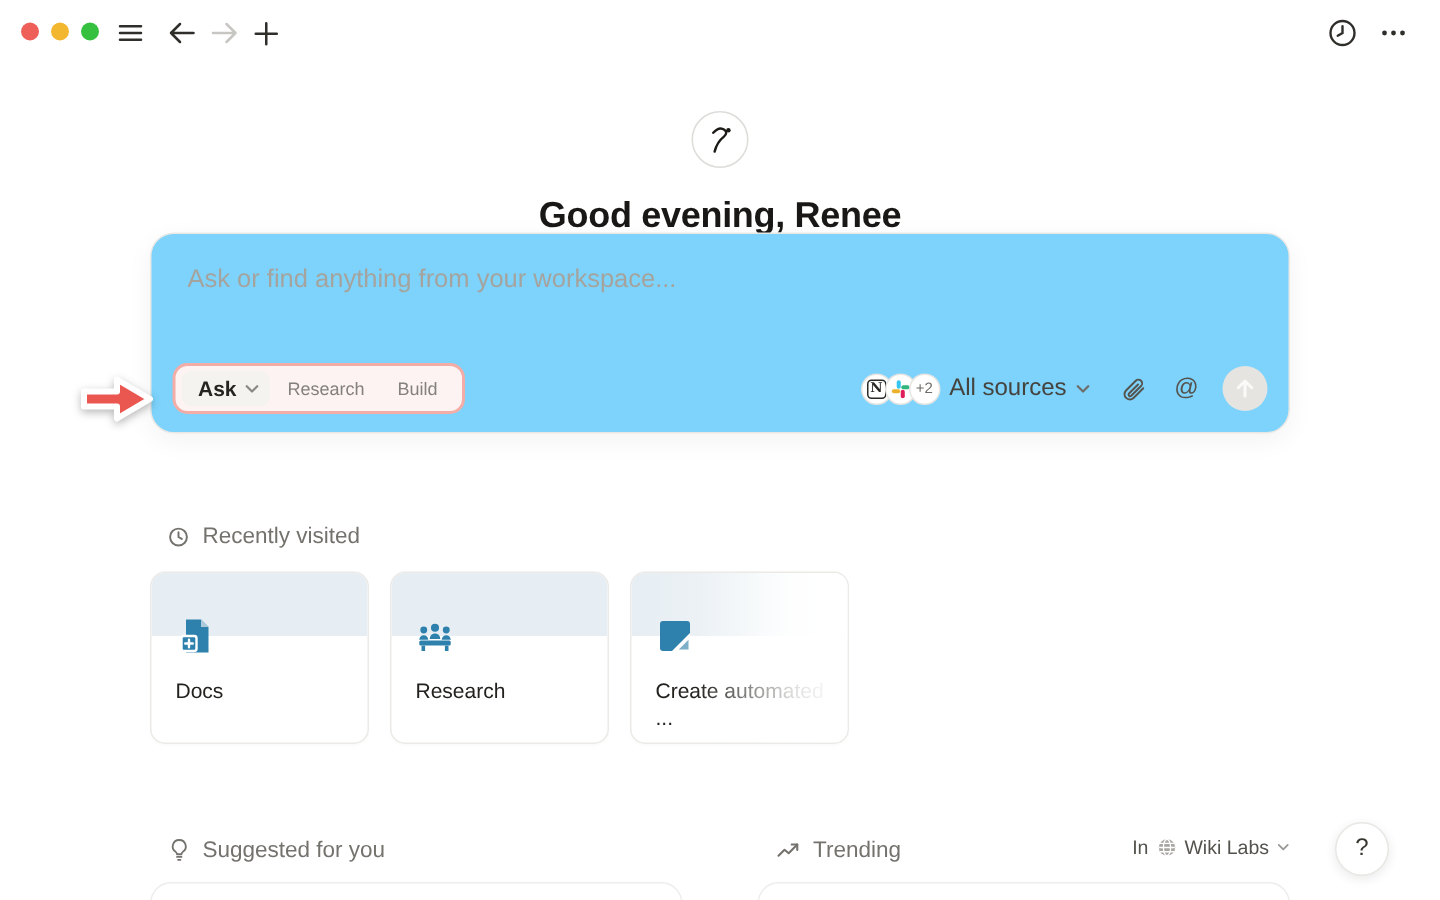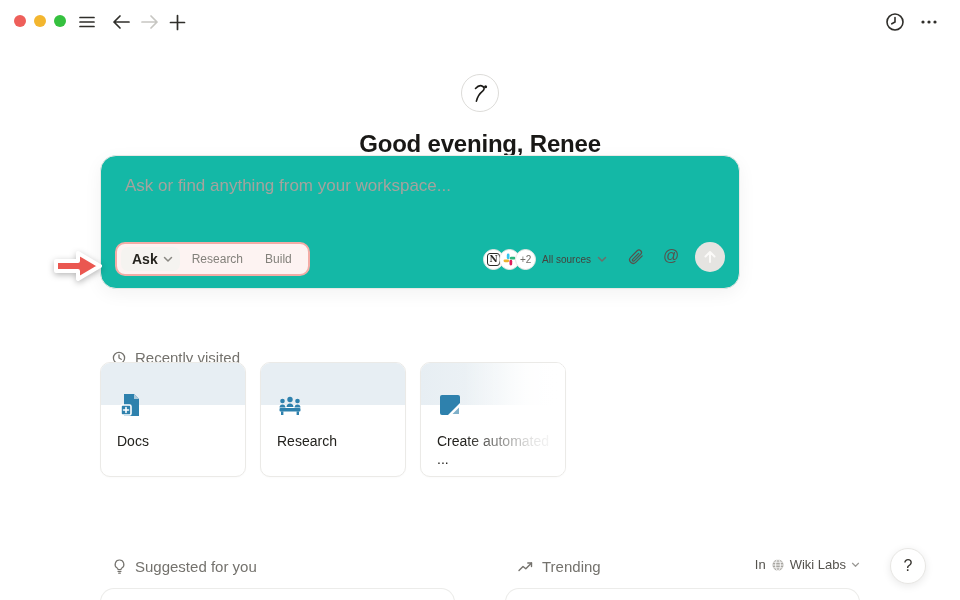--- a/index.html
+++ b/index.html
@@ -24,57 +24,57 @@
   .tb-plus { left: 166px; }
   .tb-hist { left: 884px; }
   .tb-more { left: 918px; }
 
   
   .greeting { position: absolute; top: 74px; left: 0; right: 0; display: flex; align-items: center; justify-content: center; gap: 18px; flex-direction: column; }
   .face-avatar { width: 38px; height: 38px; border-radius: 50%; border: 1px solid #dddcd9; background: #fff; display: flex; align-items: center; justify-content: center; }
   .greeting-title { font-size: 24px; font-weight: 700; color: #191816; letter-spacing: -0.2px; }
 
   
-  .composer { position: absolute; left: 100px; top: 155px; width: 640px; height: 134px;
-    background: #14b8a6; border: 1px solid #e9e8e5; border-radius: 16px;
+  .composer { position: absolute; left: 100px; top: 155px; width: 760px; height: 134px;
+    background: #7dd3fc; border: 1px solid #e9e8e5; border-radius: 16px;
     box-shadow: 0 5px 18px rgba(0,0,0,0.05); }
   .composer-input { display: block; width: 700px; margin: 20px 24px 0; border: none; outline: none;
     font-family: "Liberation Sans", sans-serif; font-size: 17px; color: #1f1e1b; background: transparent; }
   .composer-input::placeholder { color: #a5a39e; }
-  .composer-bottom { position: absolute; left: 14px; right: 14px; bottom: 12px; display: flex; }
+  .composer-bottom { position: absolute; left: 14px; right: 14px; bottom: 12px; display: flex; align-items: center; }
 
   .modes-annotated { position: relative; display: flex; align-items: center; gap: 2px;
     border: 2px solid #f3aca6; background: #fdf3f2; border-radius: 10px; padding: 3px 6px 3px 4px; }
   .mode-selected { display: flex; align-items: center; gap: 5px; background: #f5f3f0; border-radius: 7px;
     padding: 4px 7px 4px 11px; font-size: 14px; font-weight: 600; color: #25241f; cursor: pointer; }
   .mode-plain { padding: 4px 10px; font-size: 12px; color: #83817b; cursor: pointer; }
 
   .composer-spacer { flex: 1; }
   .sources { display: flex; align-items: center; gap: 6px; padding: 3px 6px; border-radius: 7px; cursor: pointer; }
   .src-avatars { display: flex; align-items: center; }
   .src-circle { width: 21px; height: 21px; border-radius: 50%; background: #fff; border: 1px solid #e6e5e2;
     display: flex; align-items: center; justify-content: center; }
   .src-circle + .src-circle { margin-left: -5px; }
   .src-notion-box { width: 13px; height: 13px; border: 1.4px solid #2b2a27; border-radius: 3px;
     display: flex; align-items: center; justify-content: center;
     font-family: "DejaVu Serif", serif; font-size: 9px; font-weight: 700; color: #2b2a27; }
   .src-plus { font-size: 10px; color: #6f6d68; }
-  .sources-label { font-size: 10px; color: #45433e; }
+  .sources-label { font-size: 16px; color: #45433e; }
   .round-icon-btn { width: 28px; height: 28px; margin-left: 8px; display: flex; align-items: center; justify-content: center; border-radius: 6px; cursor: pointer; }
   .at-glyph { font-size: 16px; color: #55534e; }
   .send-btn { width: 30px; height: 30px; margin-left: 10px; border-radius: 50%; background: #e5e4e1;
     display: flex; align-items: center; justify-content: center; cursor: pointer; }
 
   .anno-arrow { position: absolute; left: 50px; top: 246px; z-index: 5;
     filter: drop-shadow(0 2px 3px rgba(0,0,0,0.28)); }
 
   
   .recent-header { position: absolute; left: 112px; top: 349px; display: flex; align-items: center; gap: 9px; }
   .section-title { font-size: 15px; font-weight: 500; color: #74726d; }
-  .cards-row { position: absolute; left: 100px; top: 362px; display: flex; gap: 14px; }
+  .cards-row { position: absolute; left: 100px; top: 381px; display: flex; gap: 14px; }
   .rv-card { position: relative; width: 146px; height: 115px; background: #fff; border: 1px solid #ebeae7;
     border-radius: 10px; overflow: hidden; cursor: pointer; box-shadow: 0 1px 2px rgba(0,0,0,0.02); }
   .rv-band { height: 42px; background: #e7eef3; }
   .rv-band.faded { background: linear-gradient(90deg, #e7eef3 0%, #eef3f6 55%, #ffffff 100%); }
   .rv-icon { position: absolute; left: 16px; top: 29px; width: 26px; height: 26px; }
   .rv-label { position: absolute; left: 16px; top: 70px; right: 12px; font-size: 14px; font-weight: 500; color: #23221e; line-height: 1.25; }
   .rv-fade-overlay { position: absolute; inset: 0; pointer-events: none;
     background: linear-gradient(90deg, rgba(255,255,255,0) 30%, rgba(255,255,255,0.85) 75%, #ffffff 96%); }
 
   

